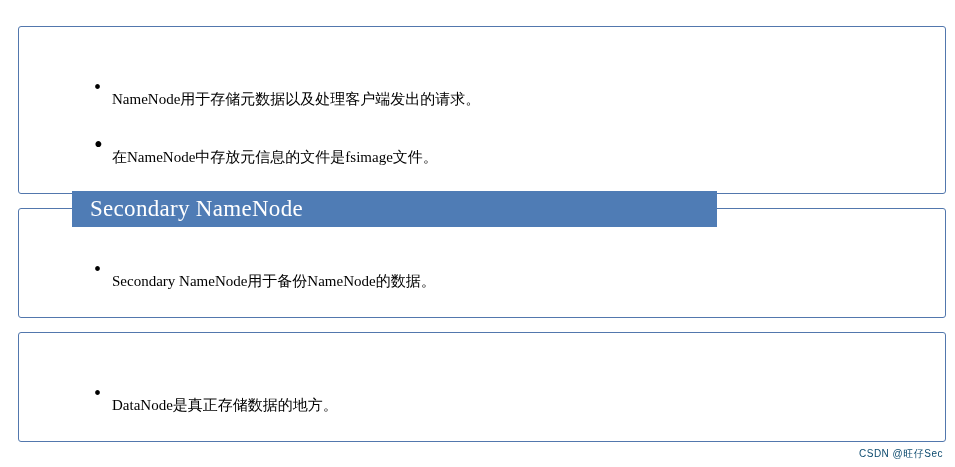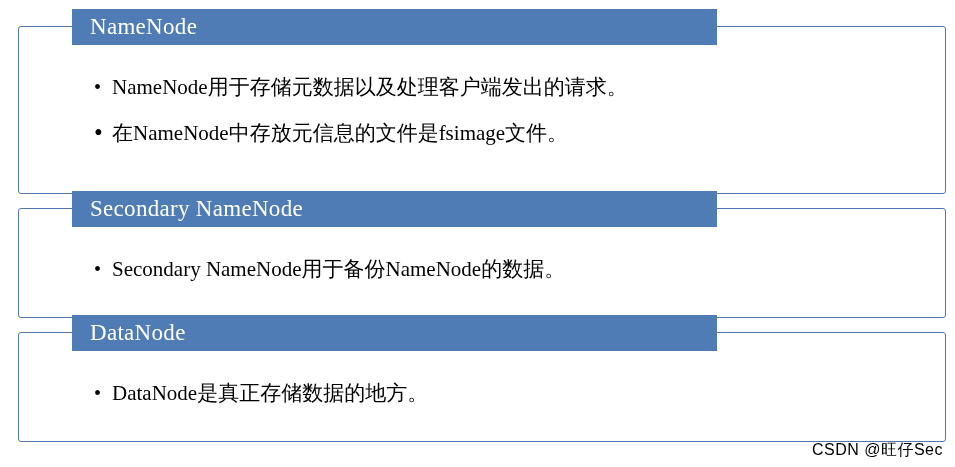--- a/index.html
+++ b/index.html
@@ -69,47 +69,47 @@
     width: 18px;
     color: #000000;
     font-size: 20px;
     line-height: 32px;
     text-align: left;
   }
   .bullet-dot.big { font-size: 25px; }
   .bullet-text {
     flex: 1 1 auto;
     color: #000000;
-    font-size: 21px;
+    font-size: 15px;
     line-height: 32px;
     white-space: nowrap;
+    margin-top: 12px;
   }
   .block.b0 .block-body { top: 44px; }
   .block.b1 .block-body { top: 44px; }
   .block.b2 .block-body { top: 44px; }
 
   .watermark {
     position: absolute;
     right: 12px;
     bottom: 6px;
-    color: #000000;
-    font-size: 16px;
+    color: #0c4a6e;
+    font-size: 10px;
     font-family: "Liberation Sans", sans-serif;
     letter-spacing: 0.5px;
     user-select: none;
     text-align: center;
   }
 </style>
 </head>
 <body>
 
 <div class="diagram">
 
   <div class="block b0">
-    <div class="block-header">NameNode</div>
     <div class="block-body">
       <div class="bullet-row">
         <span class="bullet-dot">•</span>
         <span class="bullet-text">NameNode用于存储元数据以及处理客户端发出的请求。</span>
       </div>
       <div class="bullet-row">
         <span class="bullet-dot big">•</span>
         <span class="bullet-text">在NameNode中存放元信息的文件是fsimage文件。</span>
       </div>
     </div>
@@ -119,21 +119,20 @@
     <div class="block-header">Secondary NameNode</div>
     <div class="block-body">
       <div class="bullet-row">
         <span class="bullet-dot">•</span>
         <span class="bullet-text">Secondary NameNode用于备份NameNode的数据。</span>
       </div>
     </div>
   </div>
 
   <div class="block b2">
-    <div class="block-header">DataNode</div>
     <div class="block-body">
       <div class="bullet-row">
         <span class="bullet-dot">•</span>
         <span class="bullet-text">DataNode是真正存储数据的地方。</span>
       </div>
     </div>
   </div>
 
   <div class="watermark">CSDN @旺仔Sec</div>
 </div>

